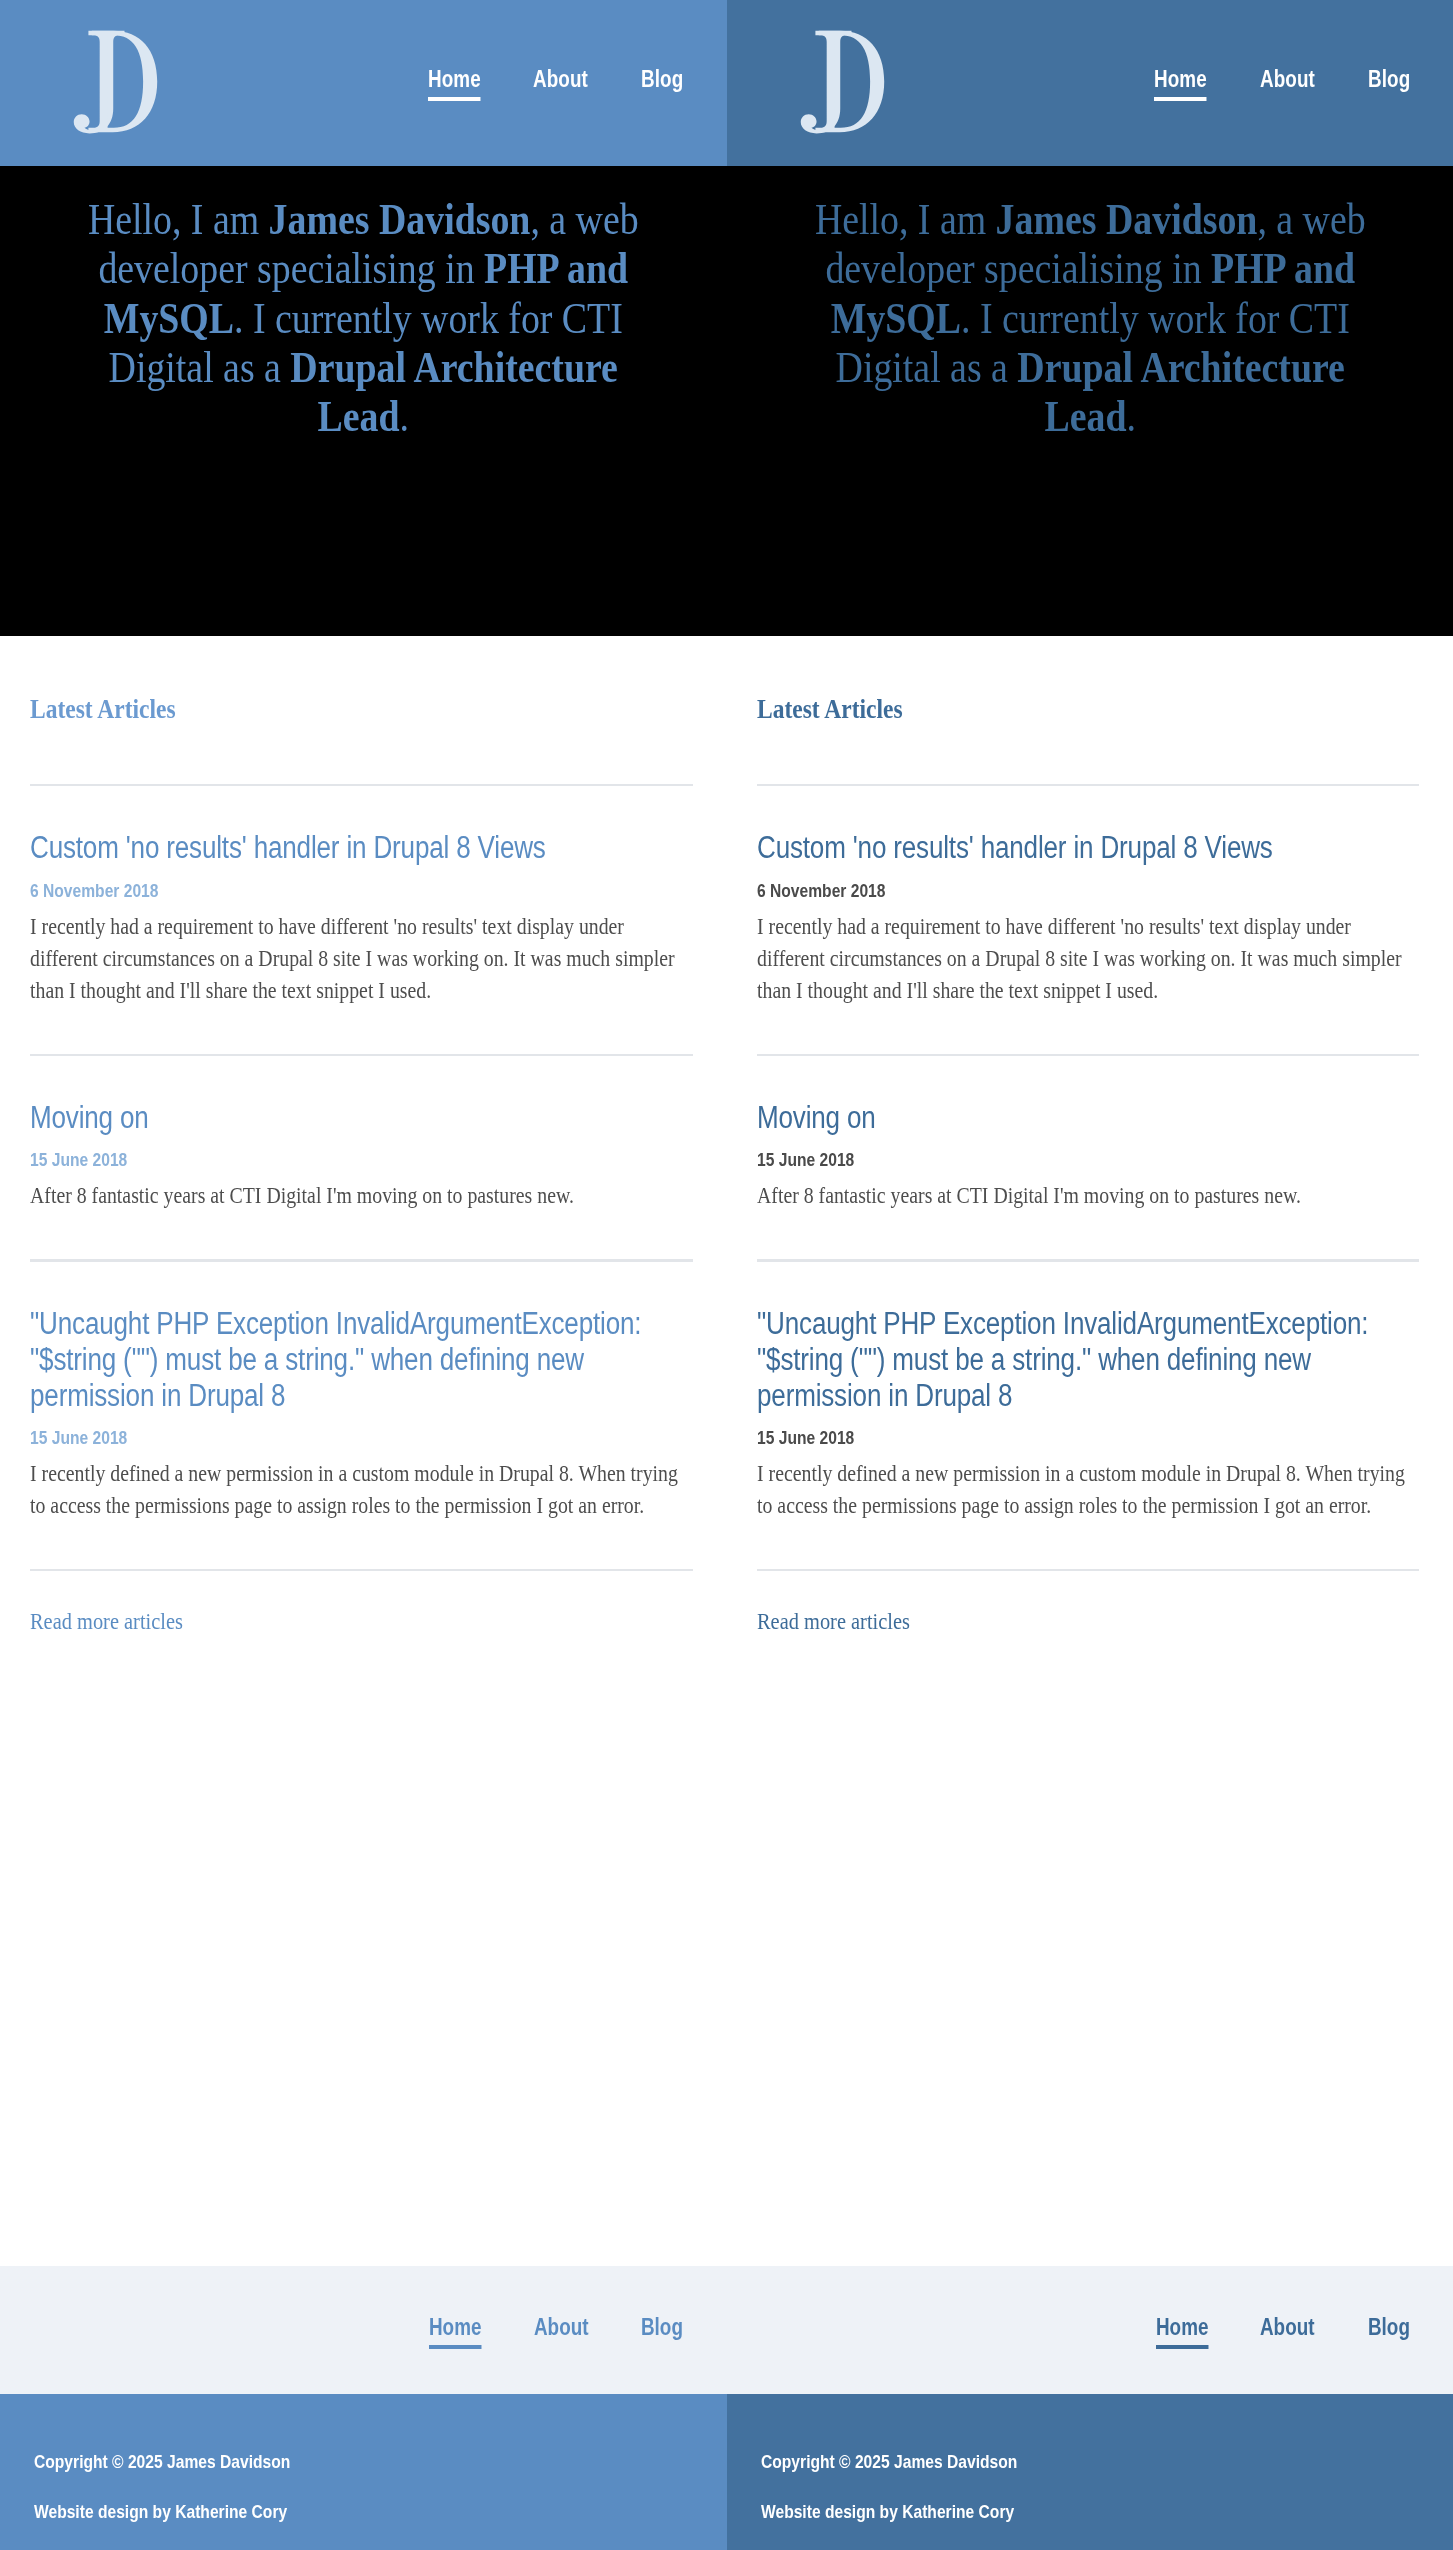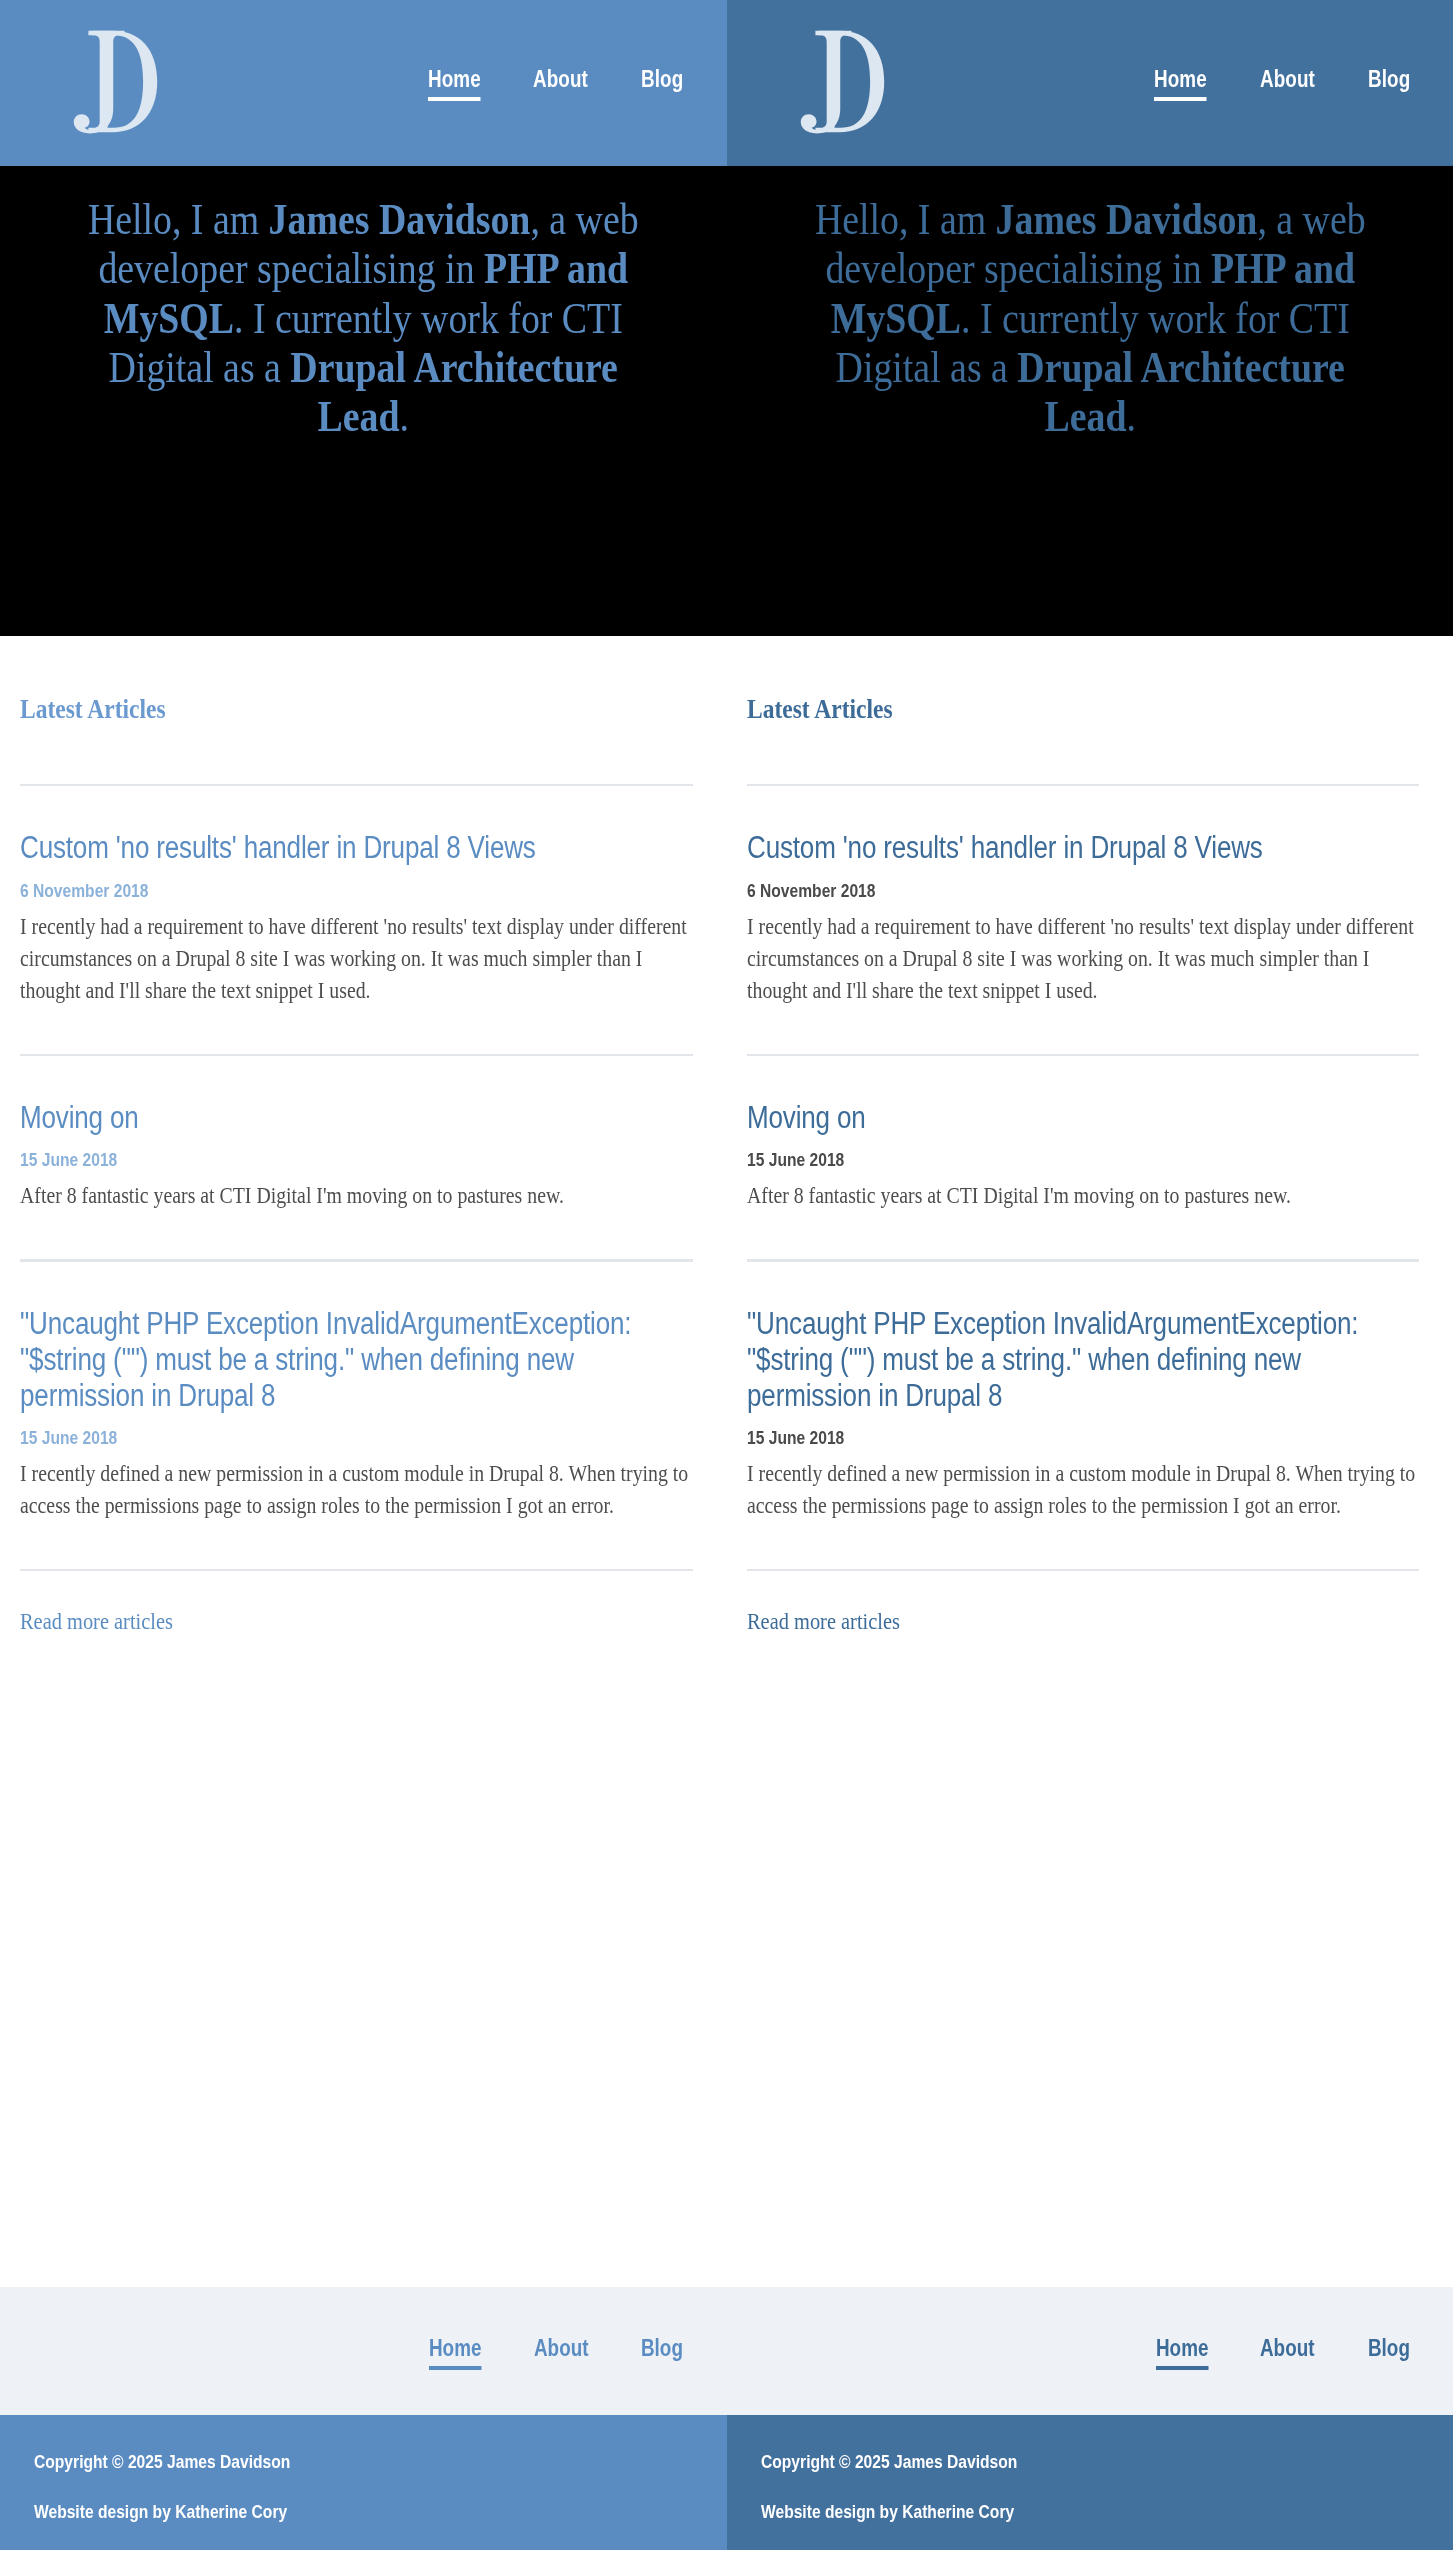--- a/index.html
+++ b/index.html
@@ -75,21 +75,21 @@
     width:116%;
   }
   .panel-a .hero-text { color:#5a8cc2; }
   .panel-b .hero-text { color:#3d6c99; }
   .hero-text b { font-weight:bold; }
 
   
   .main-content {
     background:#ffffff;
     flex:1 1 auto;
-    padding:59px 34px 0 20px;
+    padding:59px 34px 0 30px;
   }
   .section-title {
     font-family:"Liberation Serif", serif;
     font-size:28px;
     line-height:1;
     margin-bottom:61px;
     transform:scaleX(.84);
     transform-origin:left center;
   }
   .panel-a .section-title { color:#6b9ad0; }
@@ -183,21 +183,21 @@
     content:"";
     position:absolute;
     left:0; right:0; bottom:4.5px;
     height:4px;
   }
   .panel-a .footer-nav .nav-link.is-active::after { background:#5a8cc2; }
   .panel-b .footer-nav .nav-link.is-active::after { background:#3d6c99; }
 
   .copyright-bar {
     flex:0 0 135px;
-    padding:35px 34px 0 34px;
+    padding:56px 34px 0 34px;
   }
   .panel-a .copyright-bar { background:#5a8cc2; }
   .panel-b .copyright-bar { background:#43719e; }
   .copyright-line {
     font-family:"Liberation Sans", sans-serif;
     font-size:18.6px;
     font-weight:bold;
     color:#ffffff;
     line-height:1.3;
     transform:scaleX(.84);

